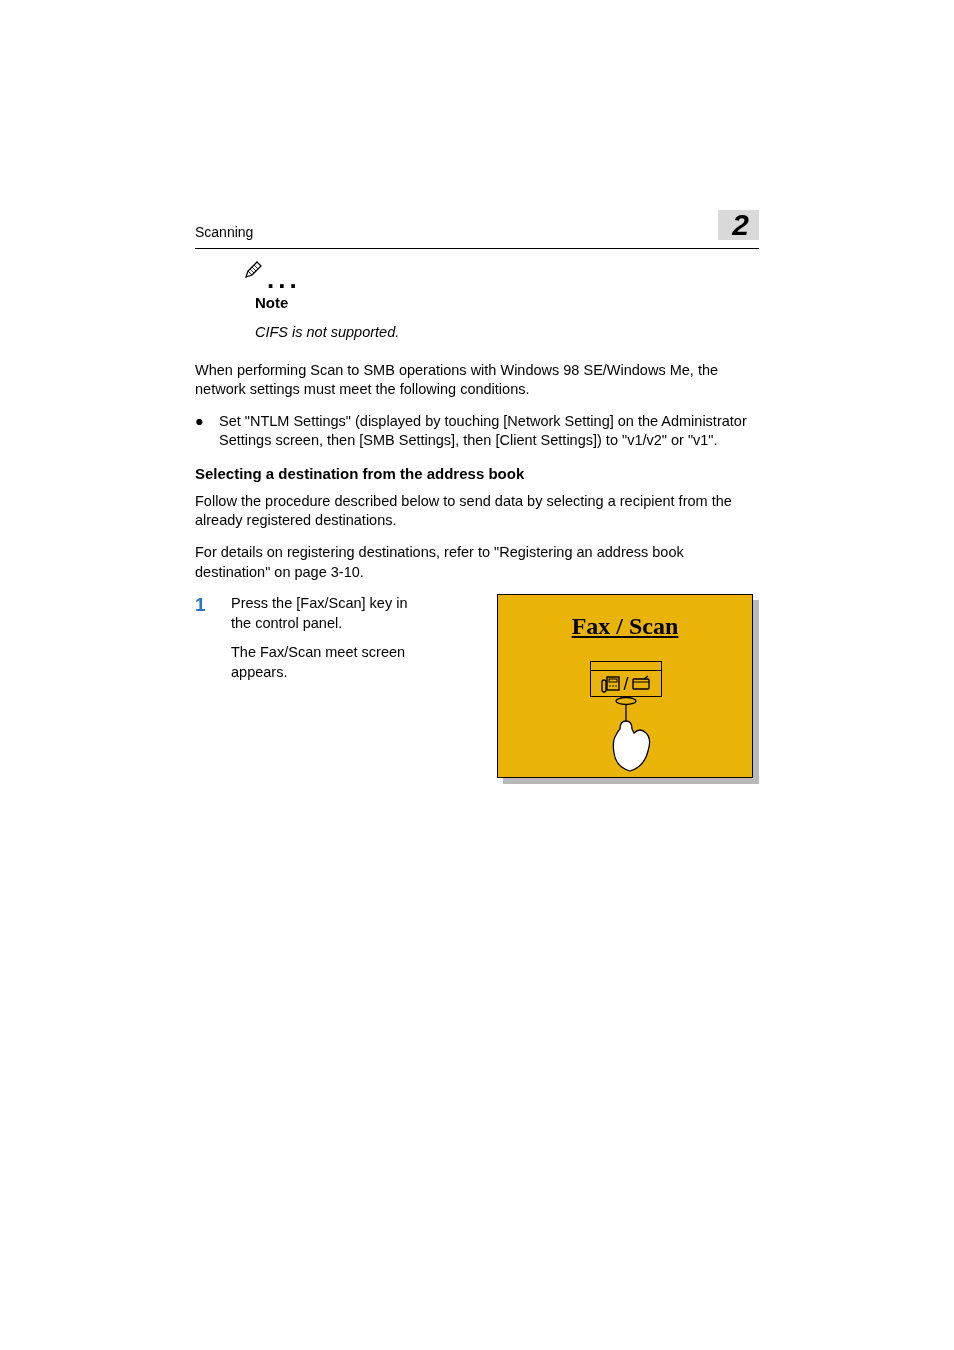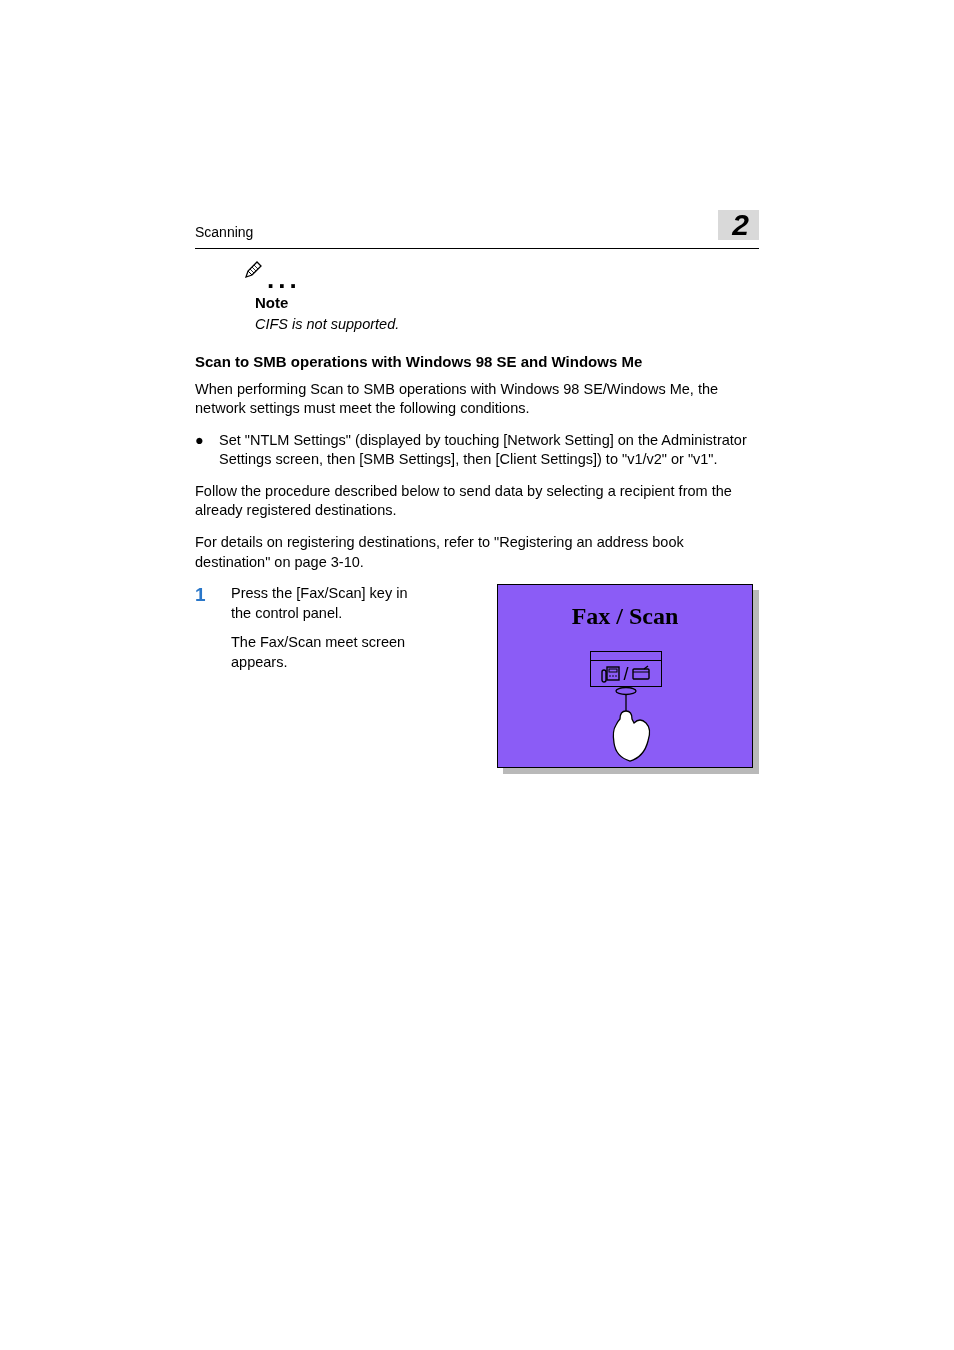--- a/index.html
+++ b/index.html
@@ -6,35 +6,35 @@
     html, body { width: 954px; height: 1350px; background: #fff; font-family: Arial, Helvetica, sans-serif; color: #000; }
     .page { position: relative; width: 954px; height: 1350px; padding: 0 195px; }
     .running-head { position: absolute; top: 210px; left: 195px; right: 195px; border-bottom: 1.5px solid #000; display: flex; justify-content: space-between; align-items: flex-end; padding-bottom: 8px; }
     .running-head .label { font-size: 14px; }
     .chapter-badge { font-size: 30px; font-weight: bold; font-style: italic; color: #000; padding: 0 10px 0 14px; background: #d9d9d9; line-height: 1; position: relative; }
     .content { position: absolute; top: 260px; left: 195px; right: 195px; }
     .note-block { margin-left: 60px; margin-bottom: 18px; }
     .note-icon-row { position: relative; height: 34px; }
     .note-icon { position: absolute; left: -12px; top: 0; width: 20px; height: 20px; }
     .note-ellipsis { font-size: 26px; font-weight: bold; letter-spacing: 4px; line-height: 1; position: relative; top: 6px; left: 12px; }
-    .note-title { font-weight: bold; font-size: 15px; margin-bottom: 4px; }
+    .note-title { font-weight: bold; font-size: 15px; margin-bottom: 12px; }
     .note-text { font-style: italic; font-size: 14.5px; line-height: 1.35; margin-bottom: 14px; }
     .subheading { font-weight: bold; font-size: 15px; margin: 14px 0 10px 0; }
     .para { font-size: 14.5px; line-height: 1.35; margin-bottom: 12px; }
     .label-line { font-size: 14.5px; line-height: 1.35; margin-bottom: 3px; }
     .bullet-row { display: flex; font-size: 14.5px; line-height: 1.35; margin-bottom: 12px; }
     .bullet-mark { width: 24px; flex: 0 0 24px; }
     .step-row { display: flex; align-items: flex-start; margin-top: 4px; }
     .step-num { width: 36px; flex: 0 0 36px; font-size: 19px; font-weight: bold; color: #2a77c9; }
     .step-text-col { width: 190px; flex: 0 0 190px; font-size: 14.5px; line-height: 1.35; }
     .step-text-1 { margin-bottom: 10px; }
     .figure-col { flex: 1; padding-left: 10px; }
     .figure-wrap { position: relative; width: 262px; height: 190px; margin-left: auto; }
     .figure-shadow { position: absolute; left: 6px; top: 6px; width: 256px; height: 184px; background: #b9b9b9; }
-    .figure-box { position: absolute; left: 0; top: 0; width: 256px; height: 184px; background: #8b5cf6; border: 1.5px solid #000; }
+    .figure-box { position: absolute; left: 0; top: 0; width: 256px; height: 184px; background: #eab308; border: 1.5px solid #000; text-decoration: underline; }
     .figure-title { text-align: center; font-family: Georgia, "Times New Roman", serif; font-weight: bold; font-size: 24px; margin-top: 18px; }
     .button-area { position: absolute; left: 92px; top: 66px; }
     .bracket-top { width: 72px; height: 10px; border: 1.5px solid #000; border-bottom: none; border-bottom-left-radius: 0; border-bottom-right-radius: 0; }
     .button-box { width: 72px; height: 27px; border: 1.5px solid #000; display: flex; align-items: center; justify-content: center; gap: 2px; margin-top: -1px; }
     .slash { font-size: 18px; line-height: 1; }
     .press-hand { position: absolute; left: 108px; top: 102px; }
     .footer { position: absolute; bottom: 258px; left: 195px; right: 195px; border-top: 1px solid #000; display: flex; justify-content: space-between; font-size: 14px; padding-top: 6px; }
   </style>
 </head>
 <body>
@@ -56,27 +56,27 @@
           <line x1="7" y1="9" x2="11" y2="13" stroke="#000" stroke-width="0.8"></line>
           <line x1="9" y1="7" x2="13" y2="11" stroke="#000" stroke-width="0.8"></line>
           <line x1="11" y1="5" x2="15" y2="9" stroke="#000" stroke-width="0.8"></line>
         </svg>
         <span class="note-ellipsis">...</span>
       </div>
       <div class="note-title">Note</div>
       <div class="note-text">CIFS is not supported.</div>
     </div>
 
-    <div class="subheading">Scan to SMB operations with Windows 98 SE and Windows Me</div>
     <div class="para">When performing Scan to SMB operations with Windows 98 SE/Windows Me, the network settings must meet the following conditions.</div>
     <div class="bullet-row">
       <span class="bullet-mark">●</span>
       <span>Set "NTLM Settings" (displayed by touching [Network Setting] on the Administrator Settings screen, then [SMB Settings], then [Client Settings]) to "v1/v2" or "v1".</span>
     </div>
 
+    <div class="subheading">Selecting a destination from the address book</div>
     <div class="para">Follow the procedure described below to send data by selecting a recipient from the already registered destinations.</div>
     <div class="para">For details on registering destinations, refer to "Registering an address book destination" on page 3-10.</div>
 
     <div class="step-row">
       <div class="step-num">1</div>
       <div class="step-text-col">
         <div class="step-text-1">Press the [Fax/Scan] key in the control panel.</div>
         <div>The Fax/Scan meet screen appears.</div>
       </div>
       <div class="figure-col">

